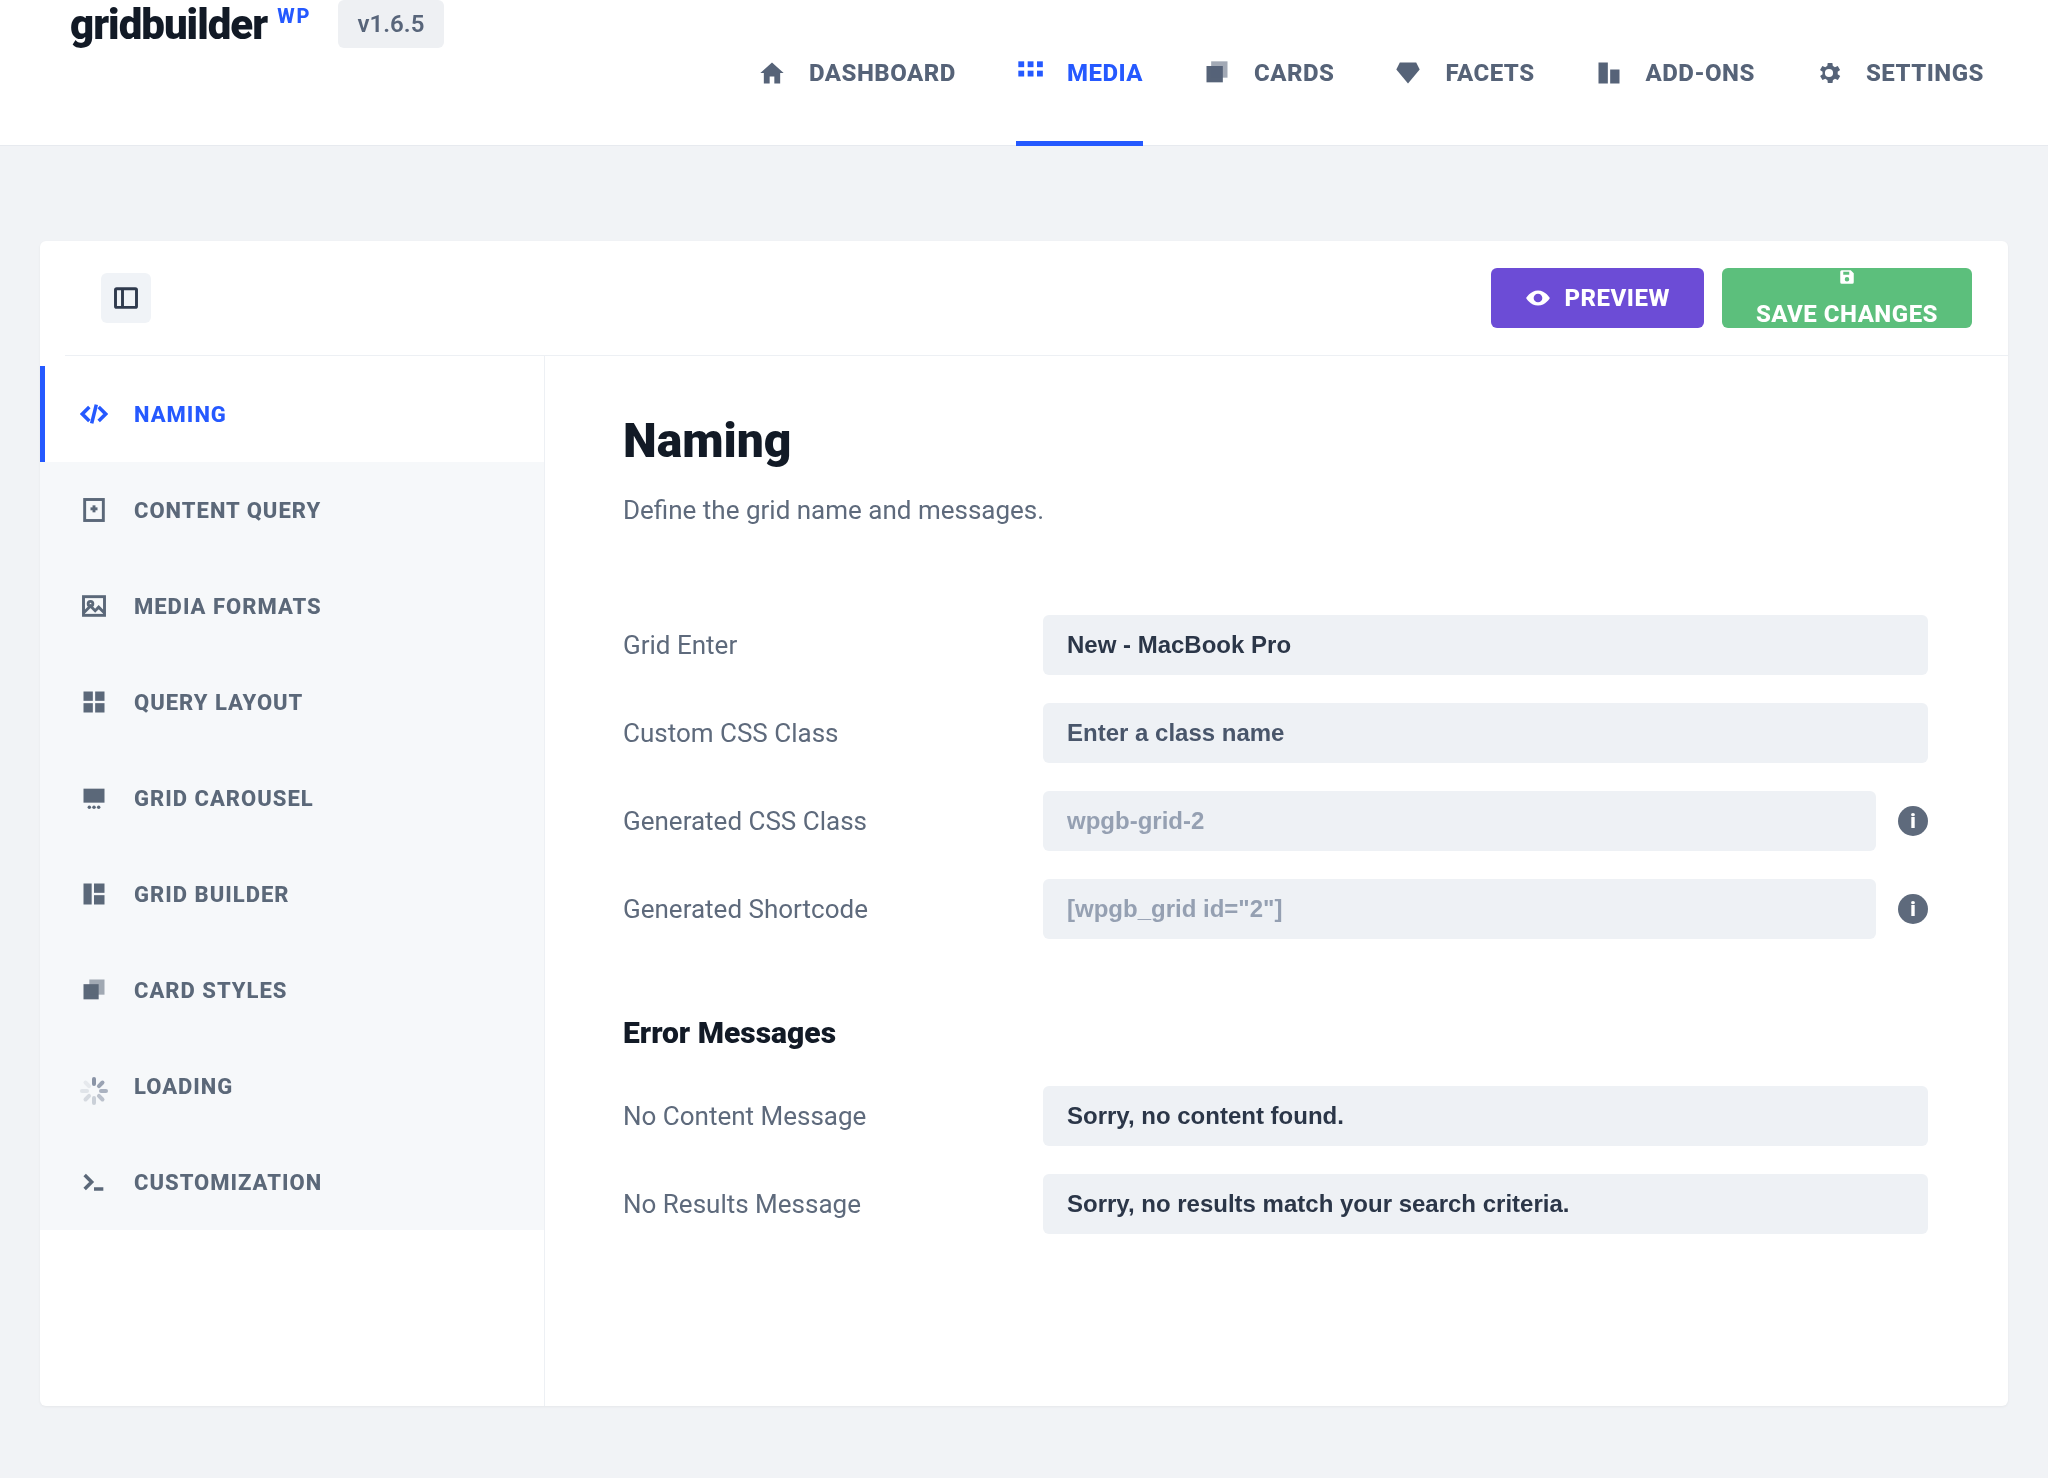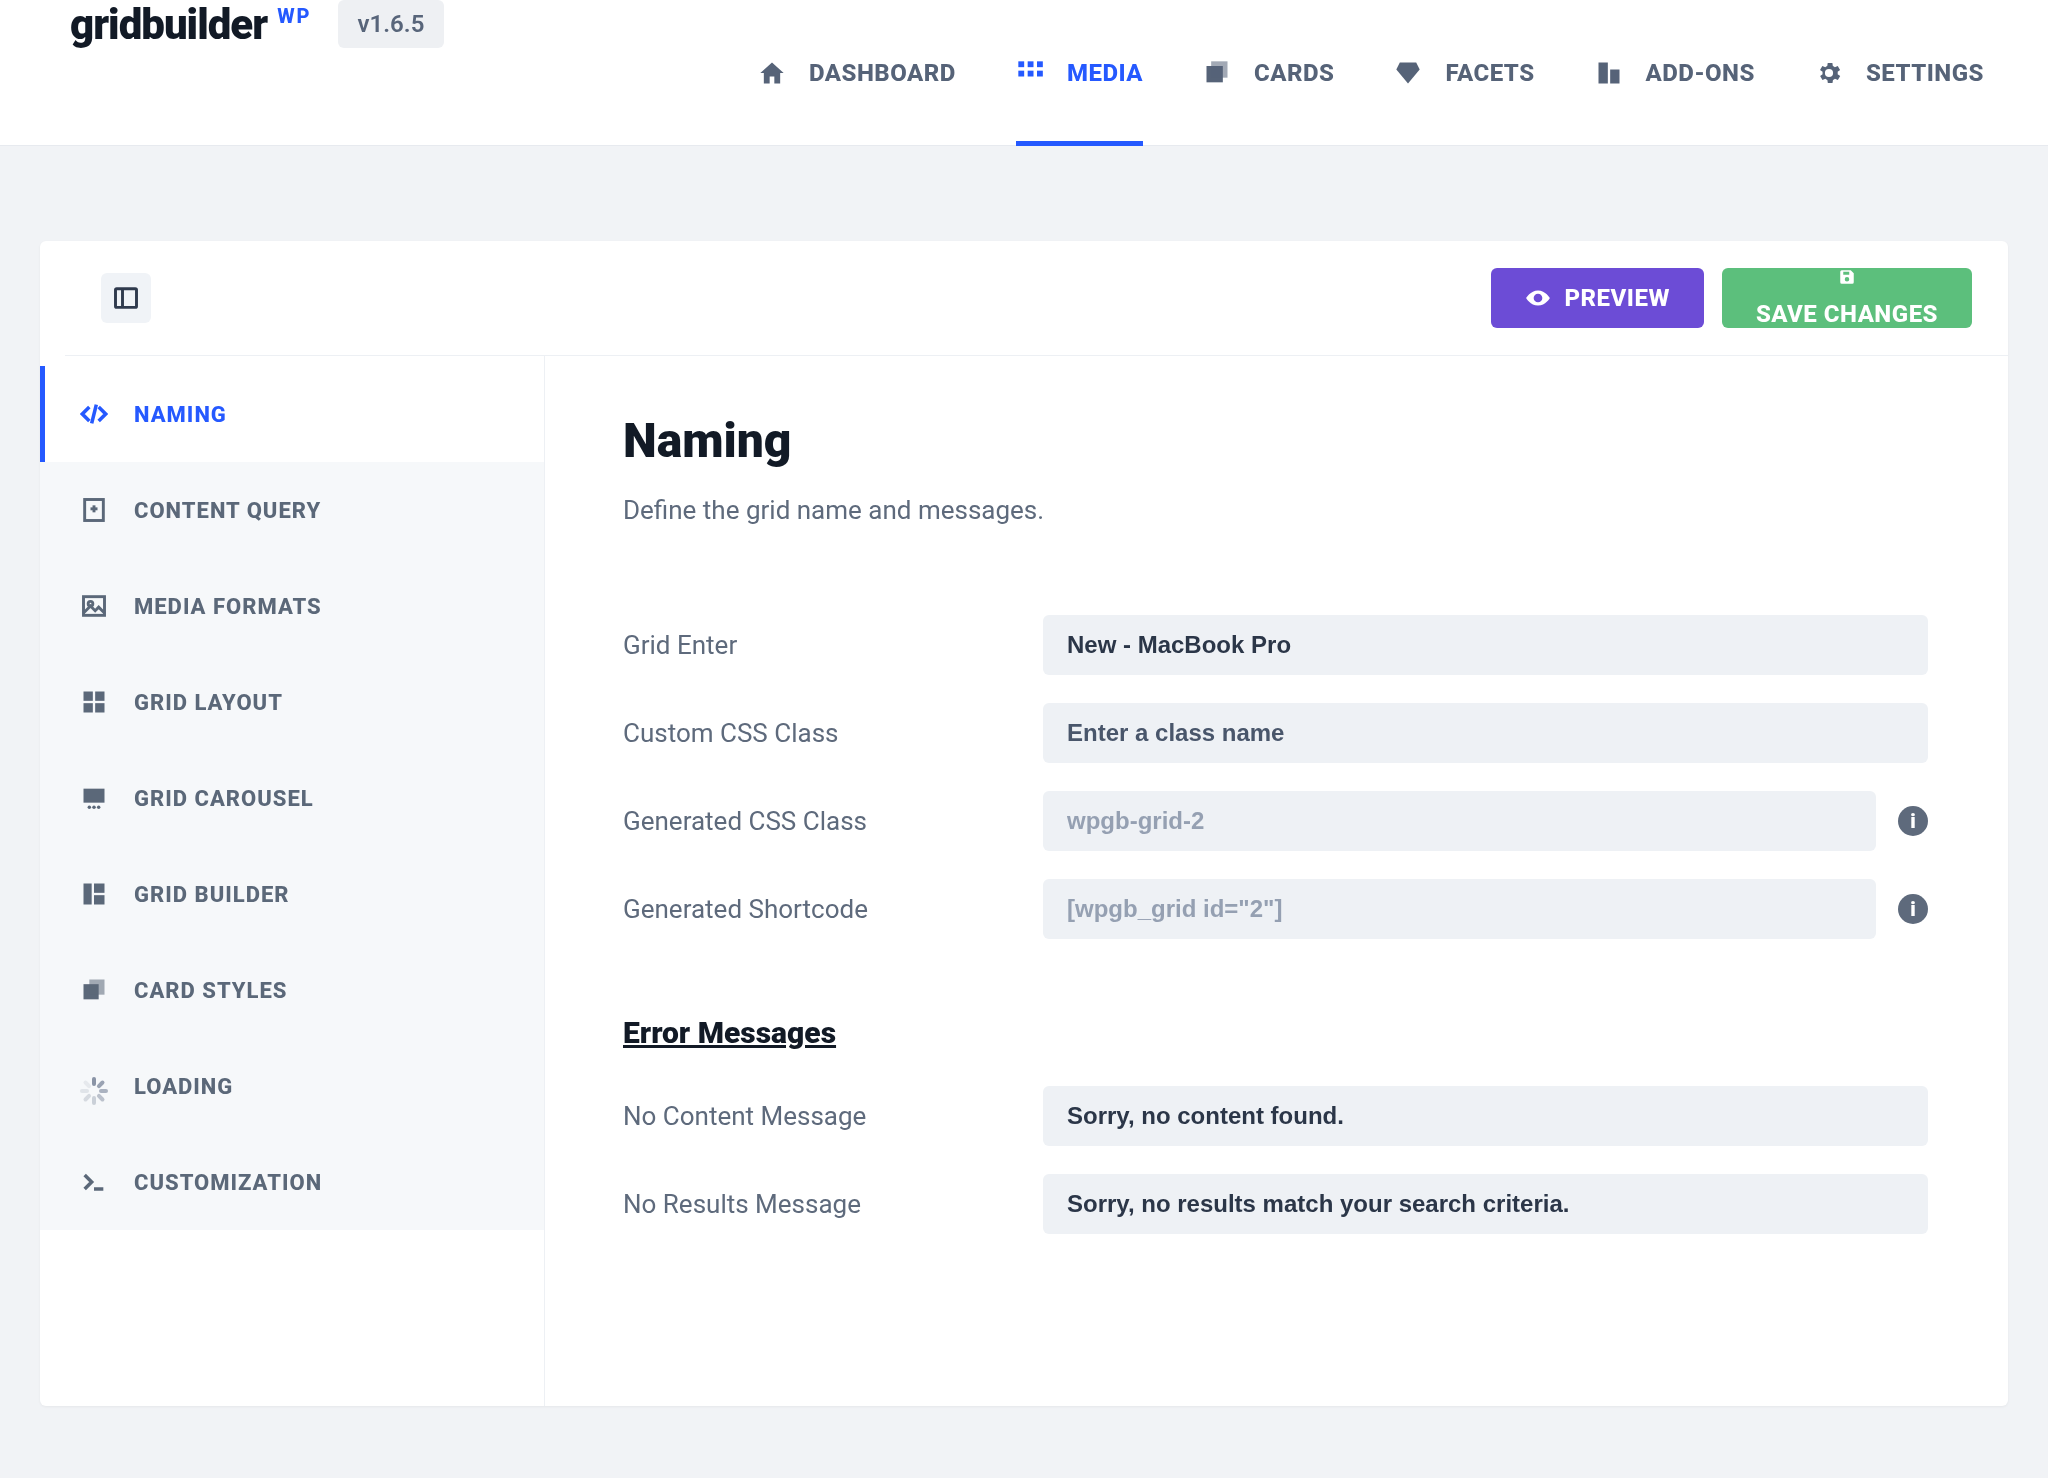--- a/index.html
+++ b/index.html
@@ -126,21 +126,21 @@
   .form-row input::placeholder { color: #49566b; font-weight: 700; }
   .form-row input.readonly { color: #95a0b2; font-weight: 700; }
   .info-icon {
     width: 30px; height: 30px; border-radius: 50%; background: #5e6a7c;
     color: #fff; font-weight: 900; font-size: 20px; display: flex;
     align-items: center; justify-content: center; cursor: pointer; flex: none;
   }
 
   .section-h2 {
     margin-top: 76px; margin-bottom: 36px;
-    font-size: 30px; font-weight: 900; color: #121a26; text-decoration: underline;
+    font-size: 30px; font-weight: 900; color: #121a26;
   }
 
   
   .spinner-icon {
     position: relative; width: 28px; height: 28px;
   }
   .spinner-icon span {
     position: absolute; left: 50%; top: 50%;
     width: 4px; height: 9px; background: #8a94a6;
     border-radius: 2px; transform-origin: 2px 14px;
@@ -256,21 +256,21 @@
             </svg>
           <span>MEDIA FORMATS</span>
         </div>
         <div class="side-item">
           <svg viewBox="0 0 24 24" fill="currentColor">
               <rect x="3" y="3" width="8" height="8"></rect>
               <rect x="13" y="3" width="8" height="8"></rect>
               <rect x="3" y="13" width="8" height="8"></rect>
               <rect x="13" y="13" width="8" height="8"></rect>
             </svg>
-          <span>GRID LAYOUT</span>
+          <span>QUERY LAYOUT</span>
         </div>
         <div class="side-item">
           <svg viewBox="0 0 24 24" fill="currentColor">
               <rect x="3" y="4" width="18" height="12"></rect>
               <circle cx="8" cy="20" r="1.5"></circle>
               <circle cx="12" cy="20" r="1.5"></circle>
               <circle cx="16" cy="20" r="1.5"></circle>
             </svg>
           <span>GRID CAROUSEL</span>
         </div>

